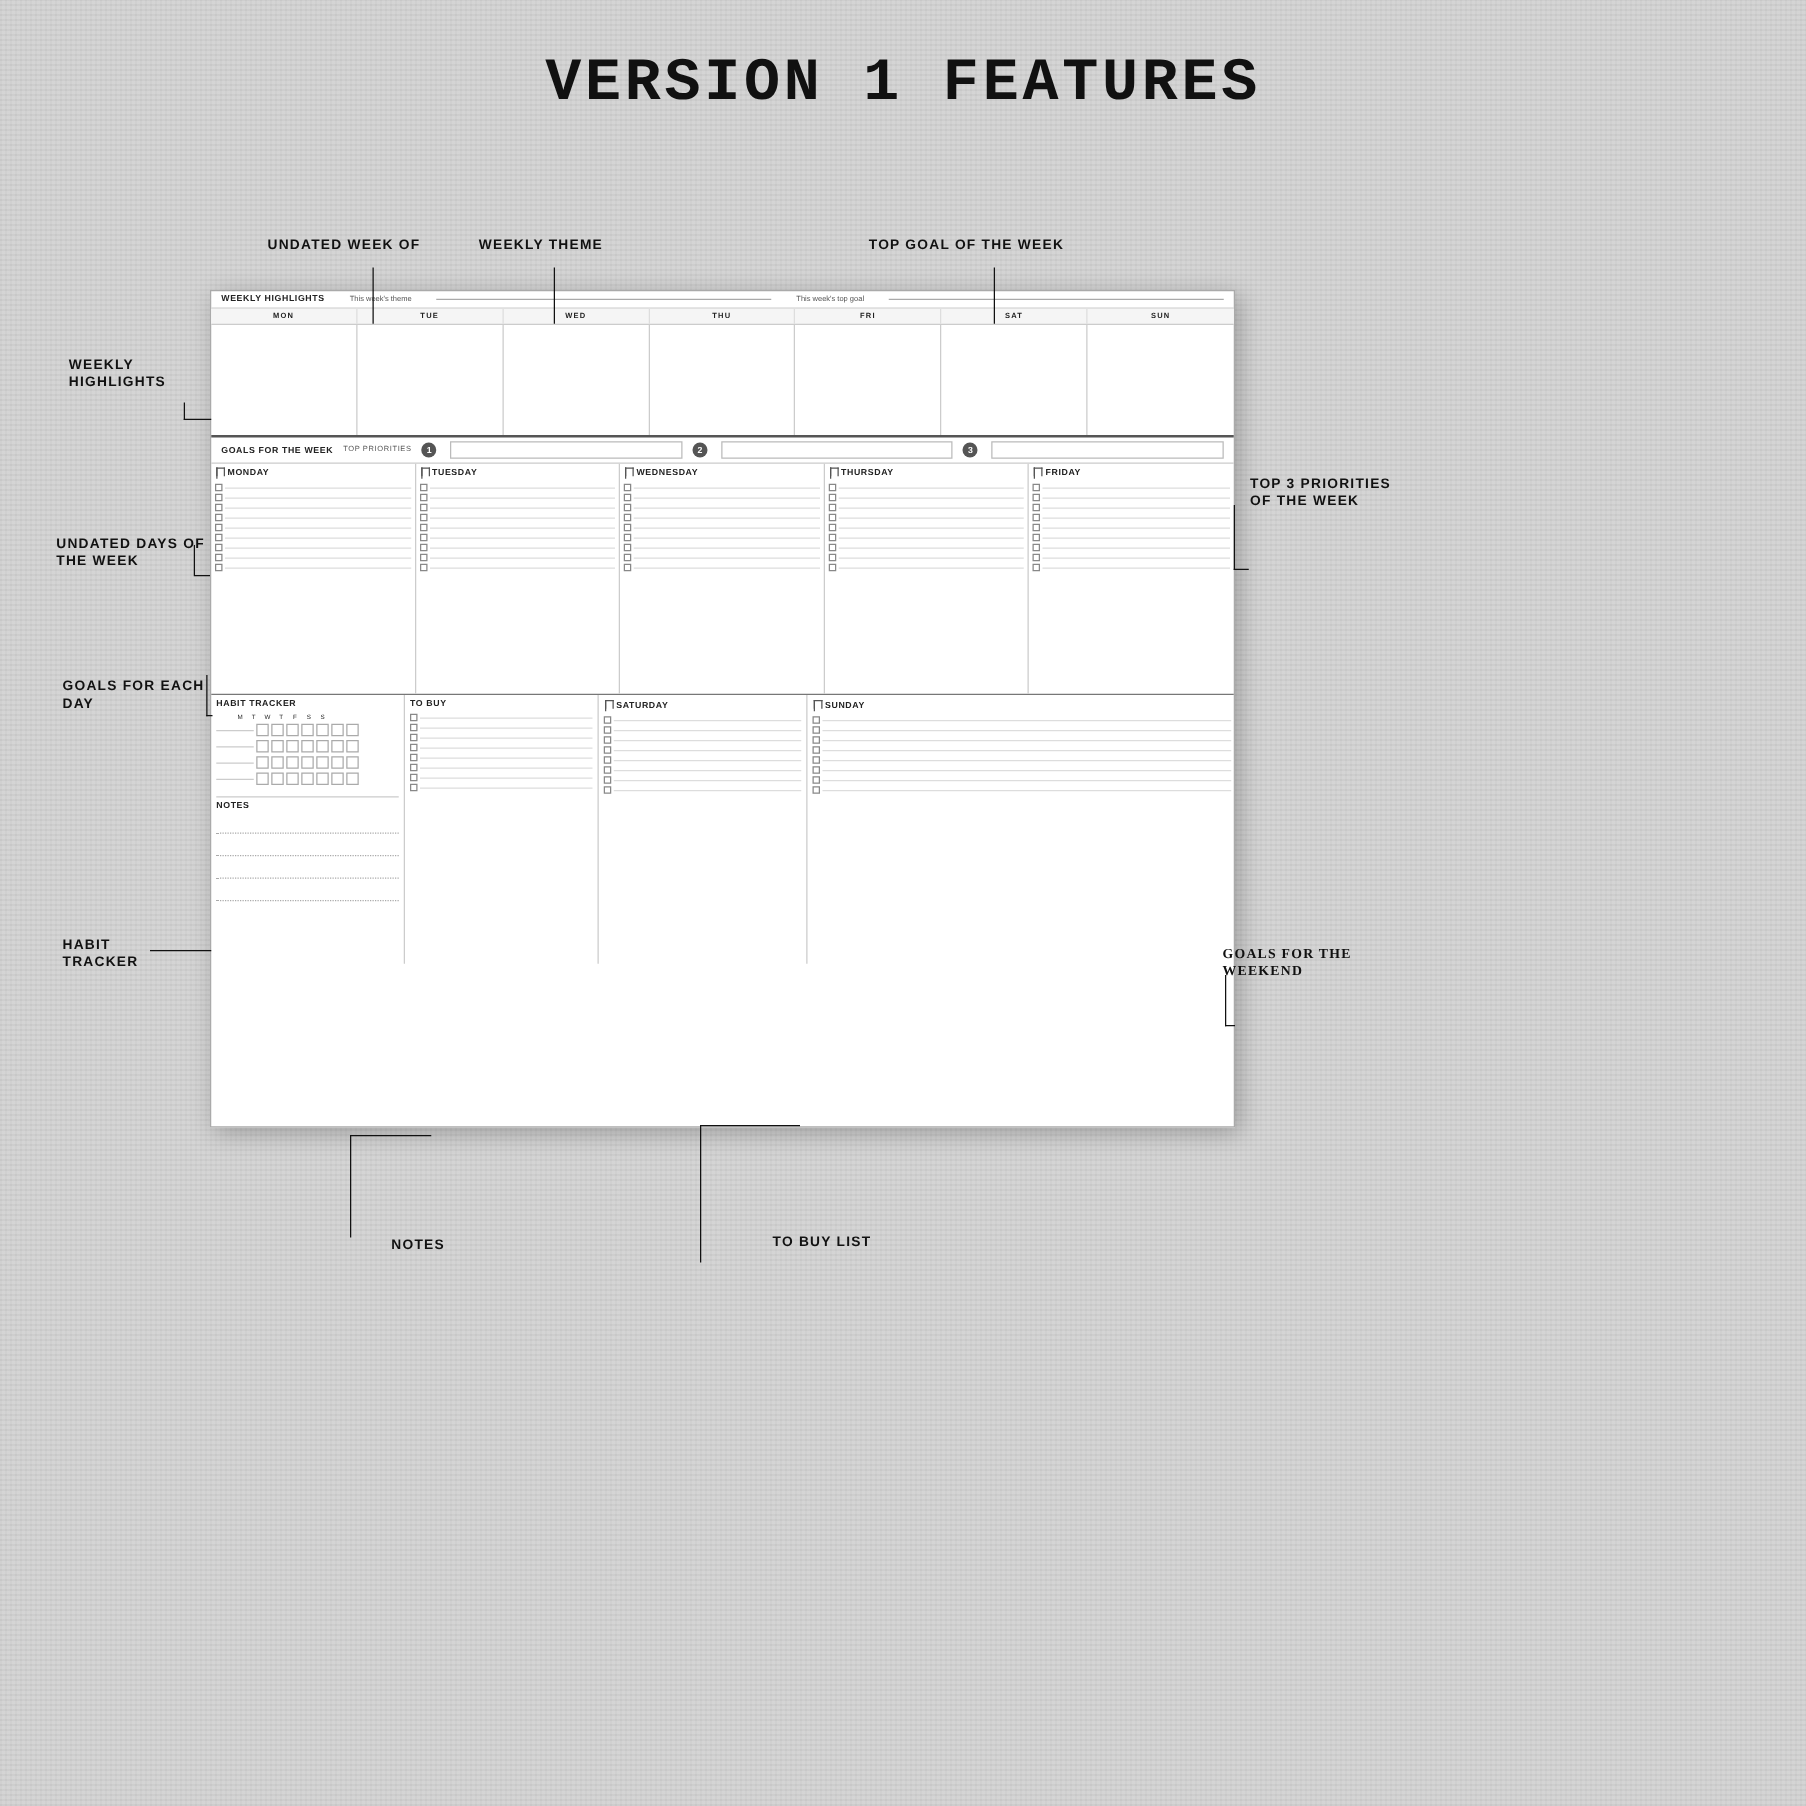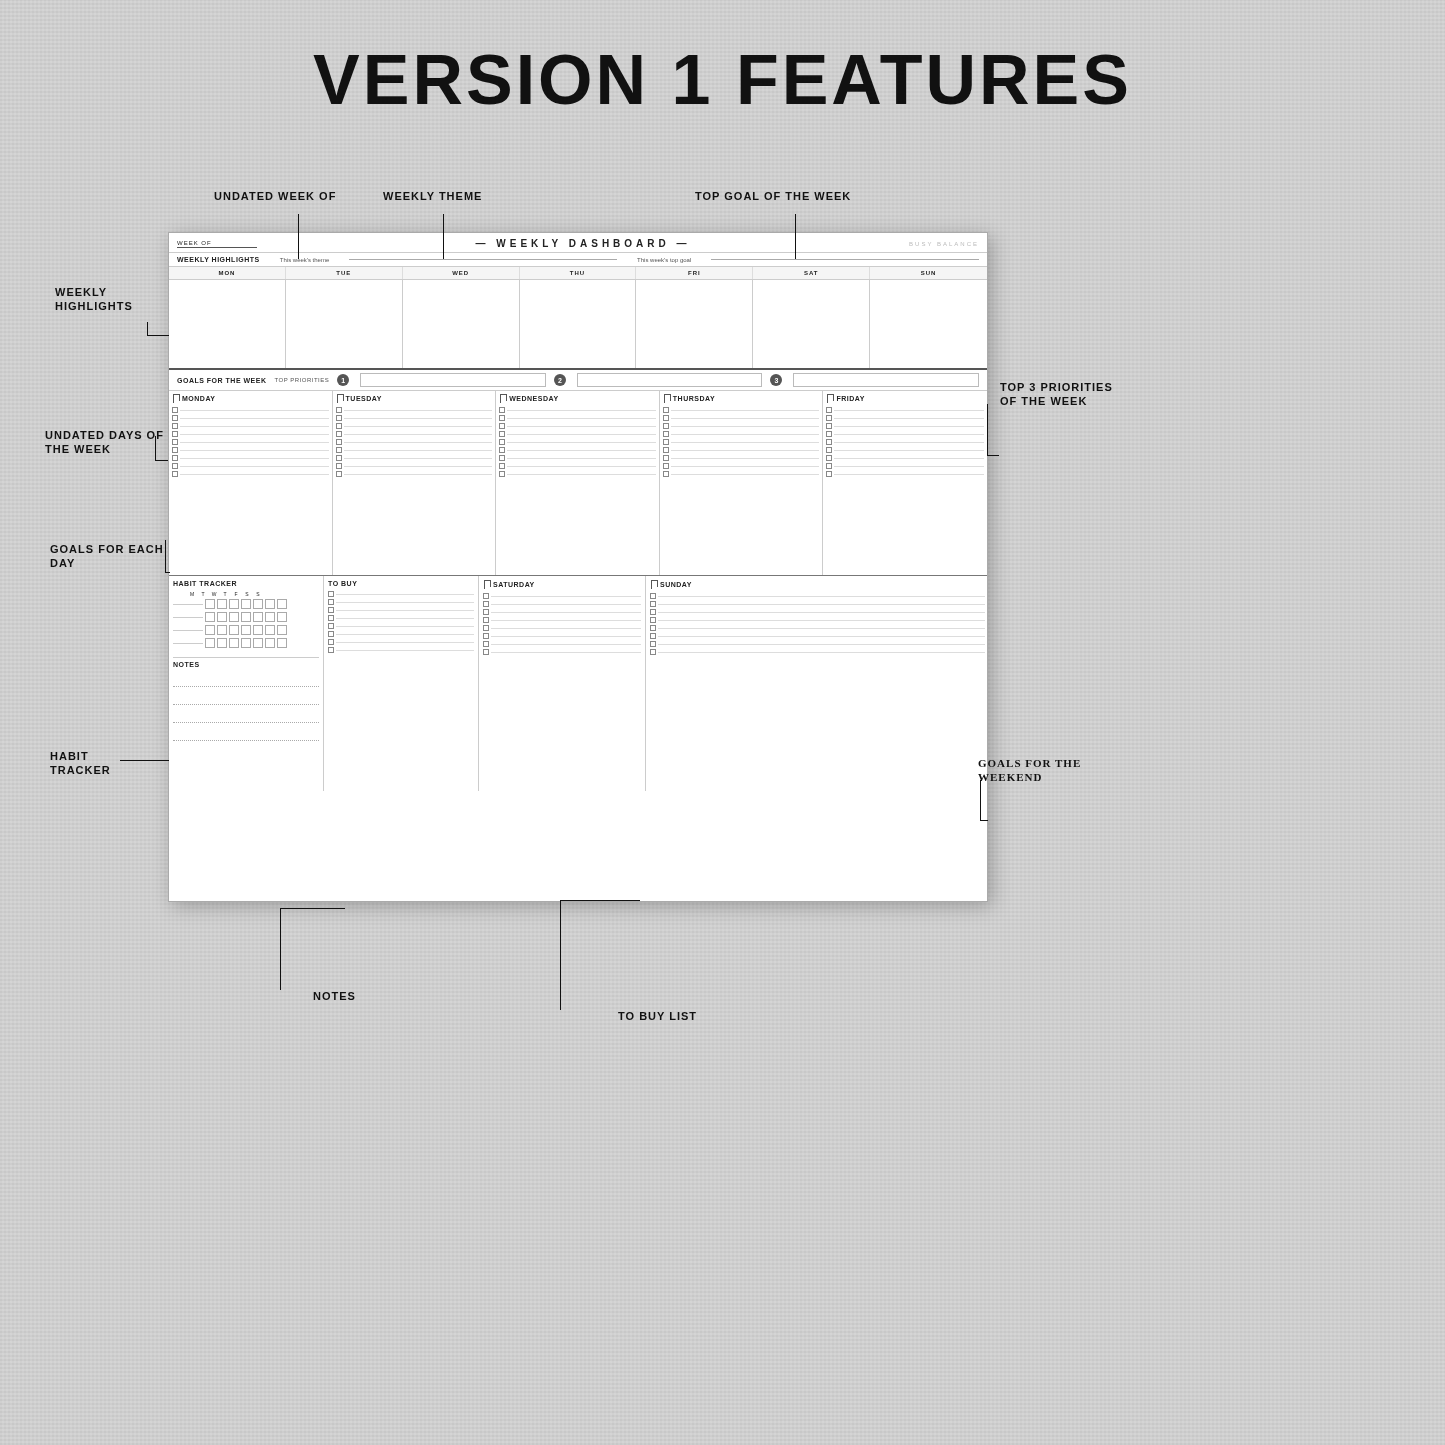--- a/index.html
+++ b/index.html
@@ -23,26 +23,26 @@
         rgba(255,255,255,0.1) 4px
       );
       font-family: Arial, Helvetica, sans-serif;
       position: relative;
       overflow: hidden;
     }
 
     
     .page-title {
       text-align: center;
-      font-size: 70px;
+      font-size: 48px;
       font-weight: 900;
       letter-spacing: 3px;
       color: #111;
       padding-top: 40px;
-      font-family: Liberation Sans, sans-serif;
+      font-family: Liberation Mono, monospace;
       text-transform: uppercase;
     }
 
     
     .planner-card {
       position: absolute;
       left: 168px;
       top: 232px;
       width: 820px;
       height: 670px;
@@ -246,25 +246,20 @@
       background: #111;
     }
   </style>
 </head>
 <body>
 
 <div class="page-title">VERSION 1 FEATURES</div>
 
 <div class="planner-card">
 
-  <div class="planner-header">
-    <div style="font-size:6px;letter-spacing:1px;border-bottom:1px solid #555;min-width:80px;padding-bottom:1px;">WEEK OF</div>
-    <div style="font-size:10px;font-weight:bold;letter-spacing:4px;">— WEEKLY DASHBOARD —</div>
-    <div style="font-size:6px;letter-spacing:2px;color:#bbb;">BUSY BALANCE</div>
-  </div>
 
   <div class="highlights-row">
     <span class="highlights-title">WEEKLY HIGHLIGHTS</span>
     <span class="theme-label">This week's theme</span>
     <span class="theme-line"></span>
     <span class="goal-label">This week's top goal</span>
     <span class="goal-line"></span>
   </div>
 
   <div class="days-header">
@@ -730,20 +725,20 @@
 <div class="ann-line" style="left:168px;top:760px;width:1px;height:1px;"></div>
 
 <div class="ann-line" style="left:120px;top:760px;width:48px;height:1px;"></div>
 
 <div class="annotation" style="left:313px;top:990px;">NOTES</div>
 
 <div class="ann-line" style="left:280px;top:908px;width:1px;height:82px;"></div>
 <div class="ann-line" style="left:280px;top:908px;width:65px;height:1px;"></div>
 <div class="ann-line" style="left:313px;top:990px;width:1px;height:0px;"></div>
 
-<div class="annotation" style="left:618px;top:1010px;">TO BUY LIST</div>
+<div class="annotation" style="left:618px;top:988px;">TO BUY LIST</div>
 <div class="ann-line" style="left:560px;top:900px;width:1px;height:110px;"></div>
 <div class="ann-line" style="left:560px;top:900px;width:80px;height:1px;"></div>
 
 <div class="annotation" style="left:978px;top:756px;line-height:1.3;font-family:Liberation Serif, serif;">GOALS FOR THE<br>WEEKEND</div>
 
 <div class="ann-line" style="left:980px;top:820px;width:8px;height:1px;"></div>
 <div class="ann-line" style="left:980px;top:780px;width:1px;height:41px;"></div>
 
 </body></html>

